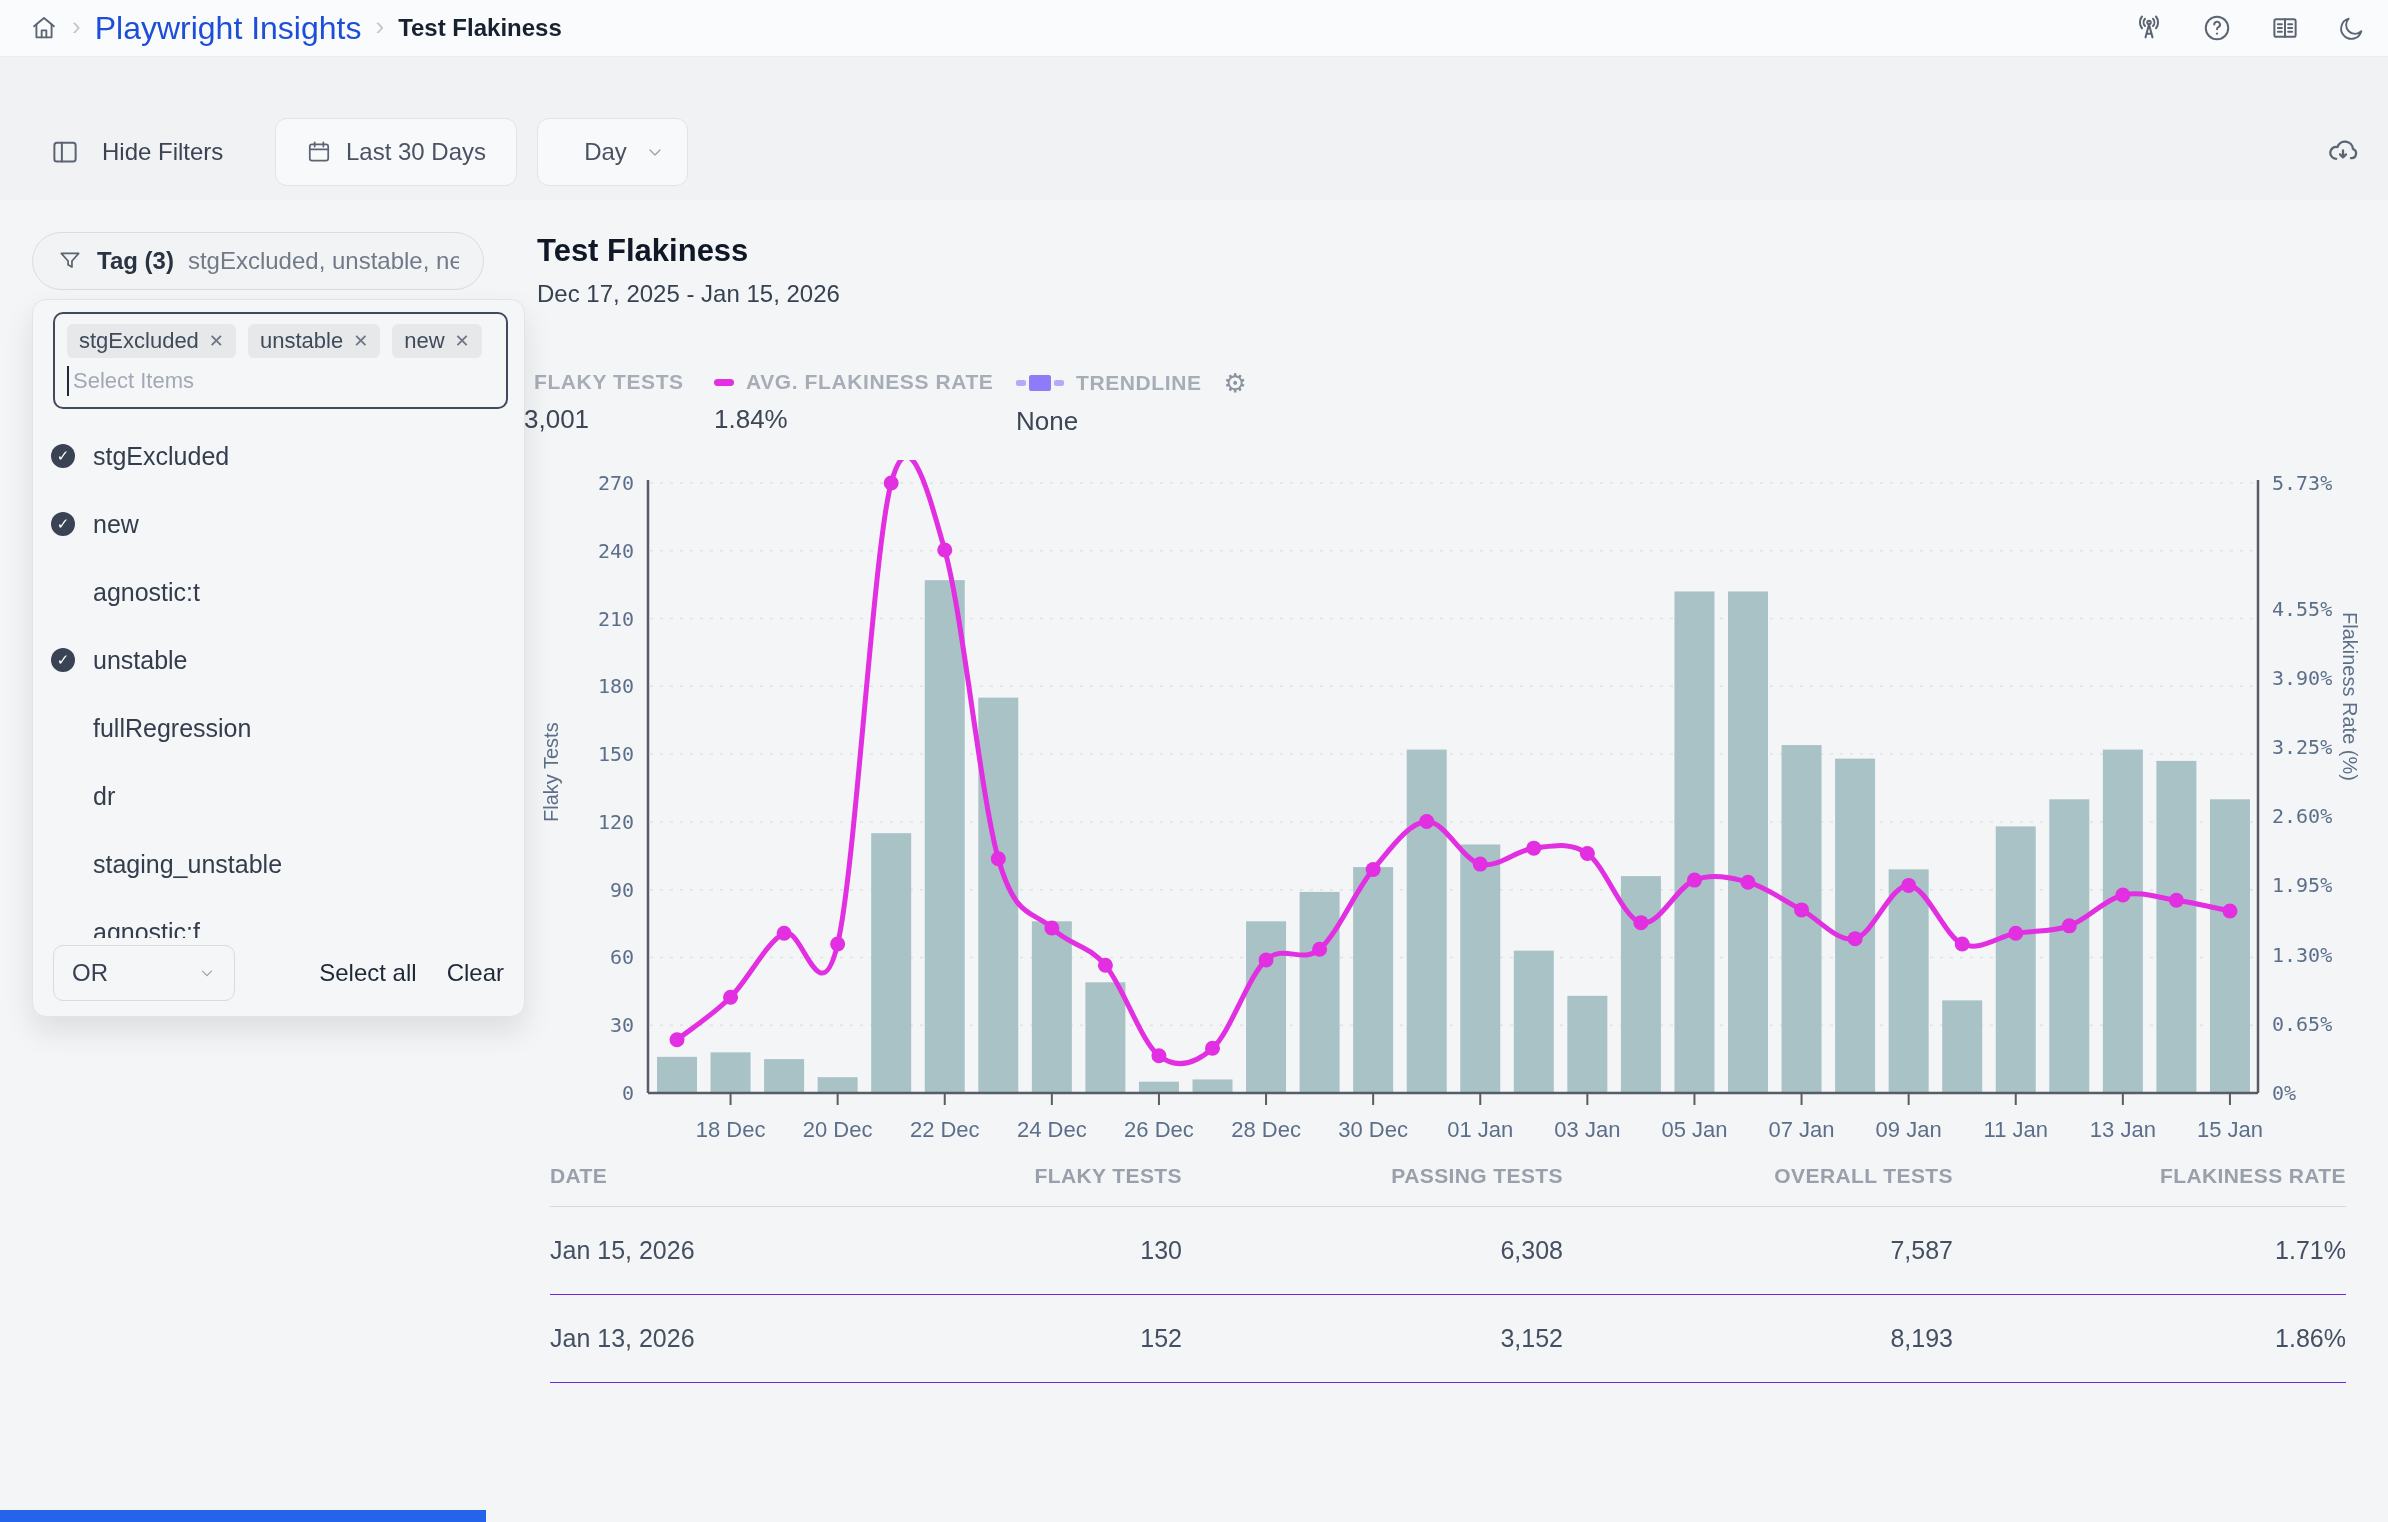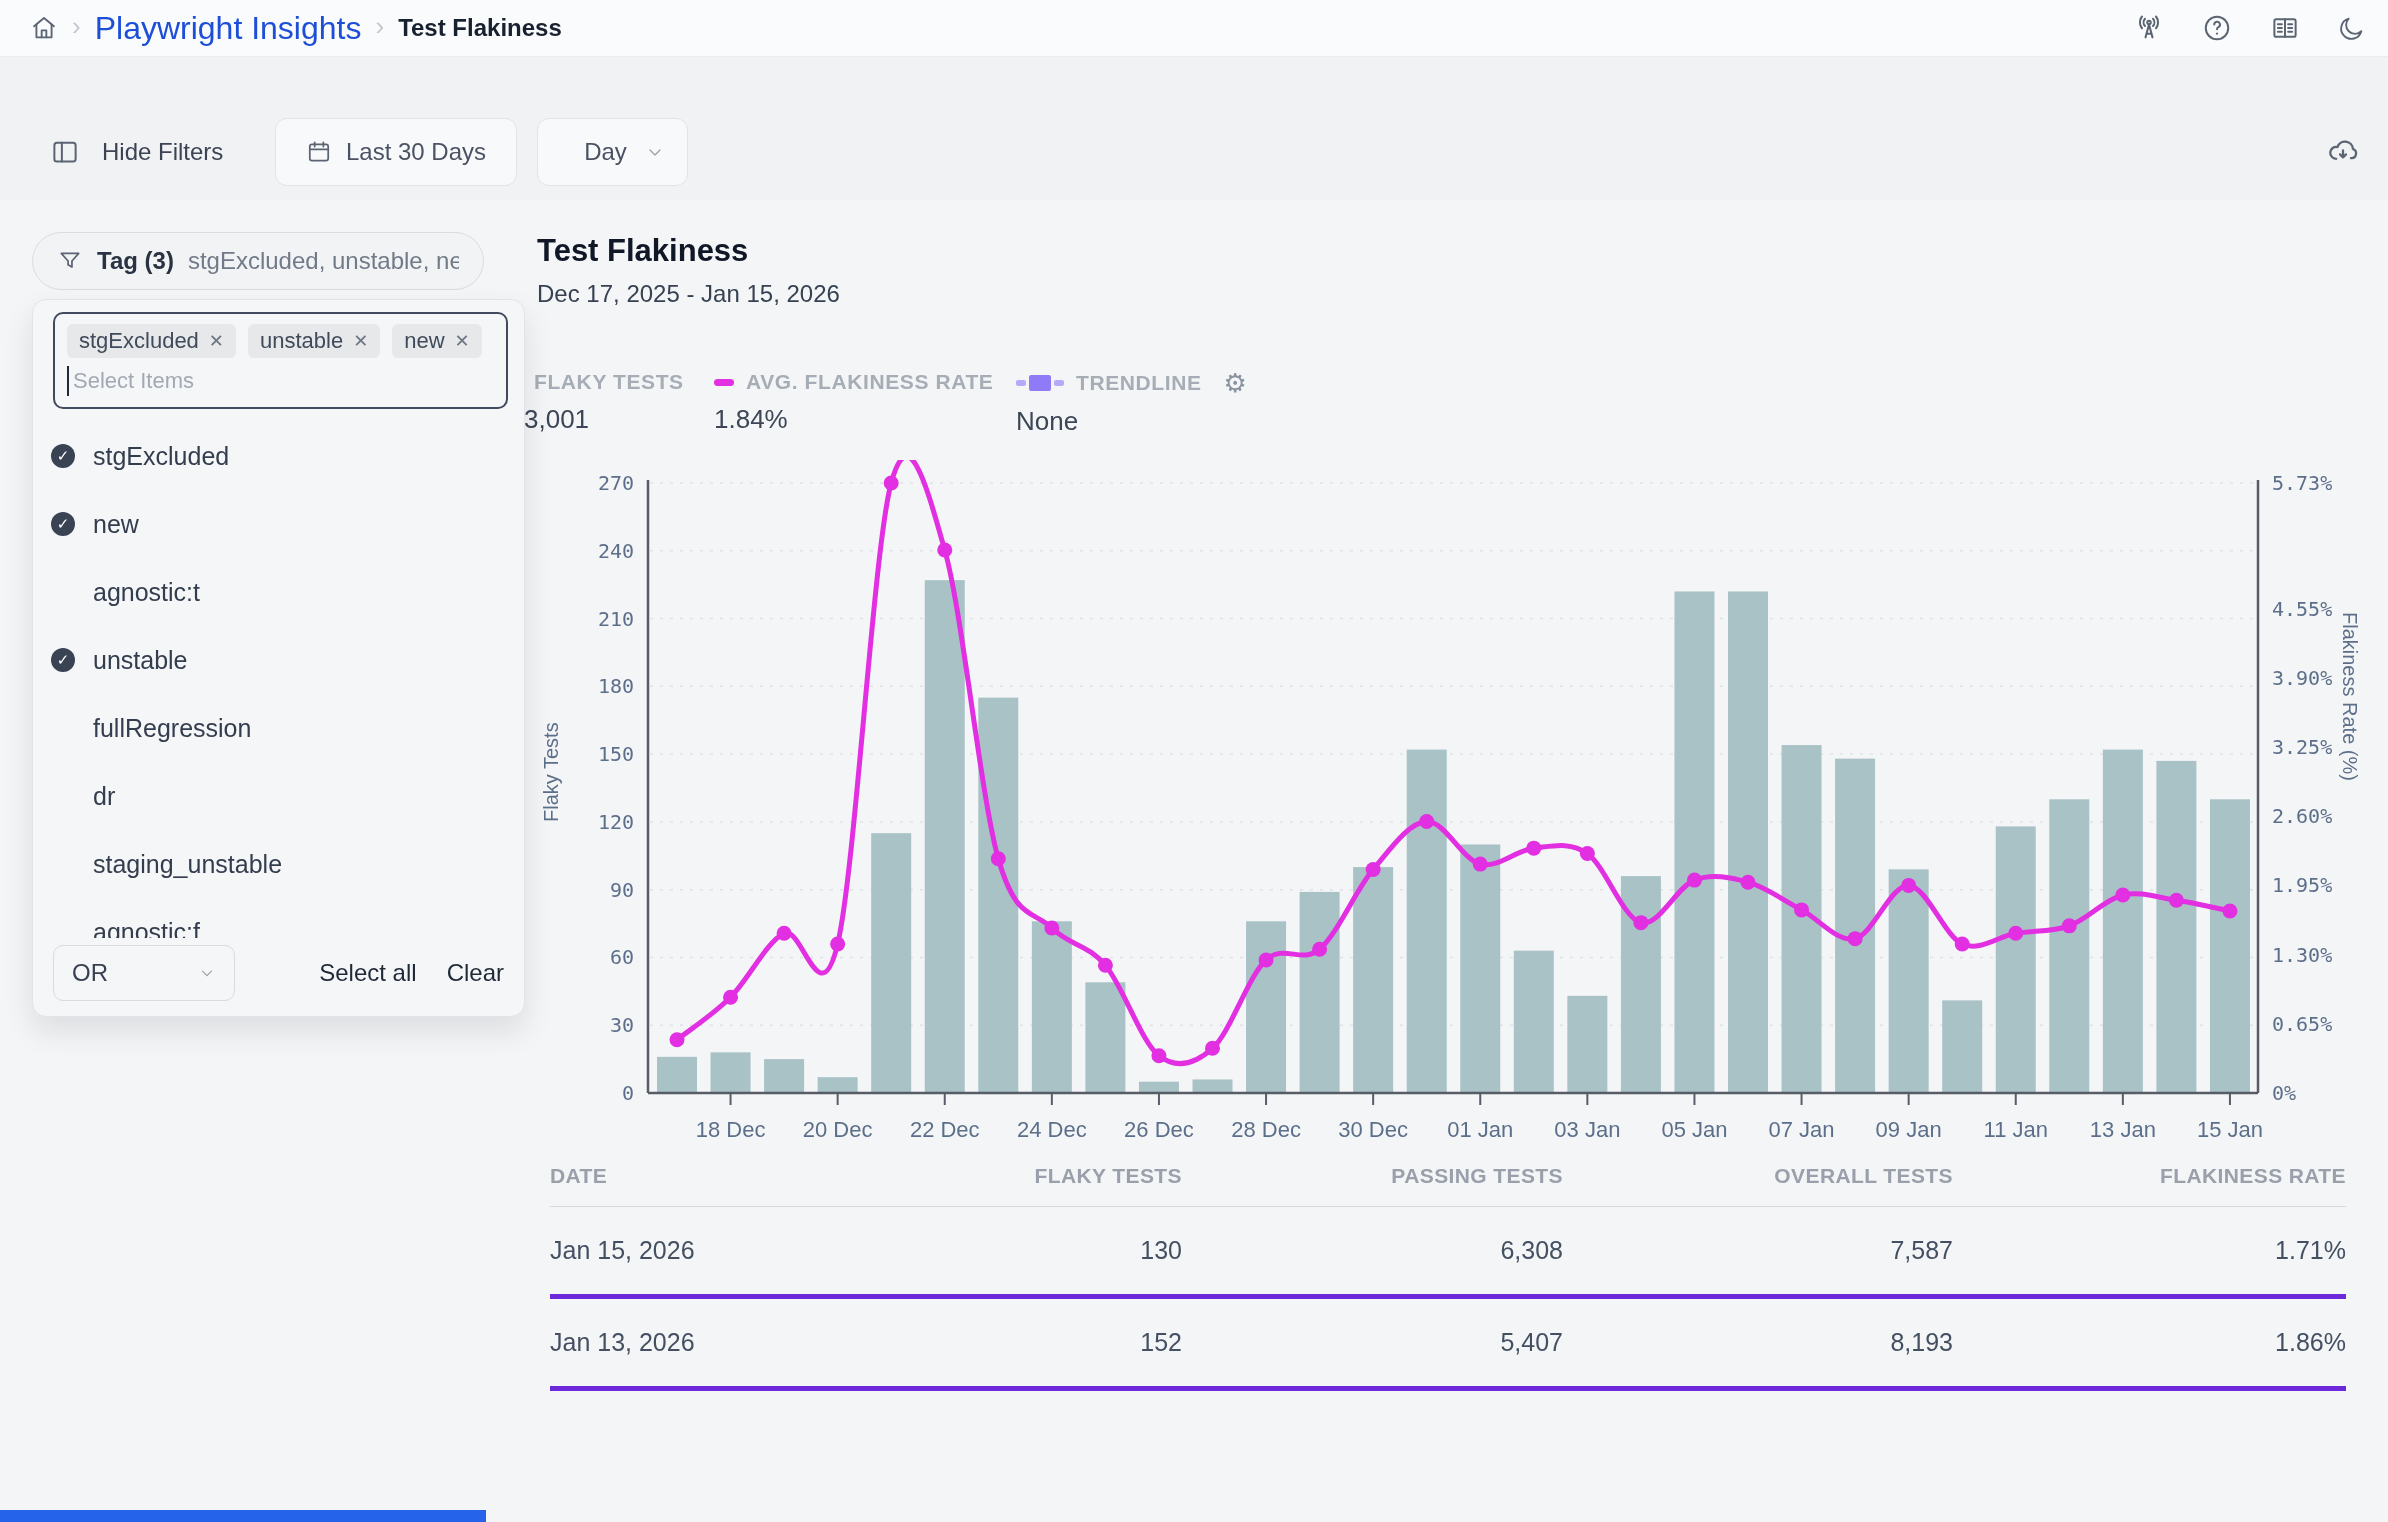--- a/index.html
+++ b/index.html
@@ -68,21 +68,21 @@
   .tickX{font-family:"Liberation Sans",sans-serif;font-size:22px;fill:#5c6f8a;}
   .axis-title{position:absolute;color:#5c6f8a;font-size:20px;white-space:nowrap;}
   .axis-title-left{left:540px;top:822px;transform:rotate(-90deg);transform-origin:left top;}
   .axis-title-right{left:2338px;top:612px;writing-mode:vertical-rl;}
 
   
   .table{position:absolute;left:550px;top:1146px;width:1796px;}
   .thead,.trow{display:grid;grid-template-columns:450px 182px 381px 390px 393px;align-items:center;}
   .thead{height:60px;border-bottom:1px solid #d5d7da;}
   .hcell{color:#99a0ab;font-size:21px;font-weight:700;letter-spacing:.4px;}
-  .trow{height:87px;border-bottom:5px solid #6d28d9;}
+  .trow{height:87px;border-bottom:1px solid #6d28d9;}
   .tcell{color:#445062;font-size:25px;}
   .num{text-align:right;}
 
   .blue-bar{position:absolute;left:0;top:1510px;width:486px;height:12px;background:#2563eb;z-index:30;}
 </style>
 </head>
 <body>
 
 <div class="page">
 
@@ -421,21 +421,21 @@
         <div class="trow">
           <div class="tcell">Jan 15, 2026</div>
           <div class="tcell num">130</div>
           <div class="tcell num">6,308</div>
           <div class="tcell num">7,587</div>
           <div class="tcell num">1.71%</div>
         </div>
         <div class="trow">
           <div class="tcell">Jan 13, 2026</div>
           <div class="tcell num">152</div>
-          <div class="tcell num">5,407</div>
+          <div class="tcell num">3,152</div>
           <div class="tcell num">8,193</div>
           <div class="tcell num">1.86%</div>
         </div>
       </div>
   </div>
 
   <div class="blue-bar"></div>
 </div>
 
 </body></html>

